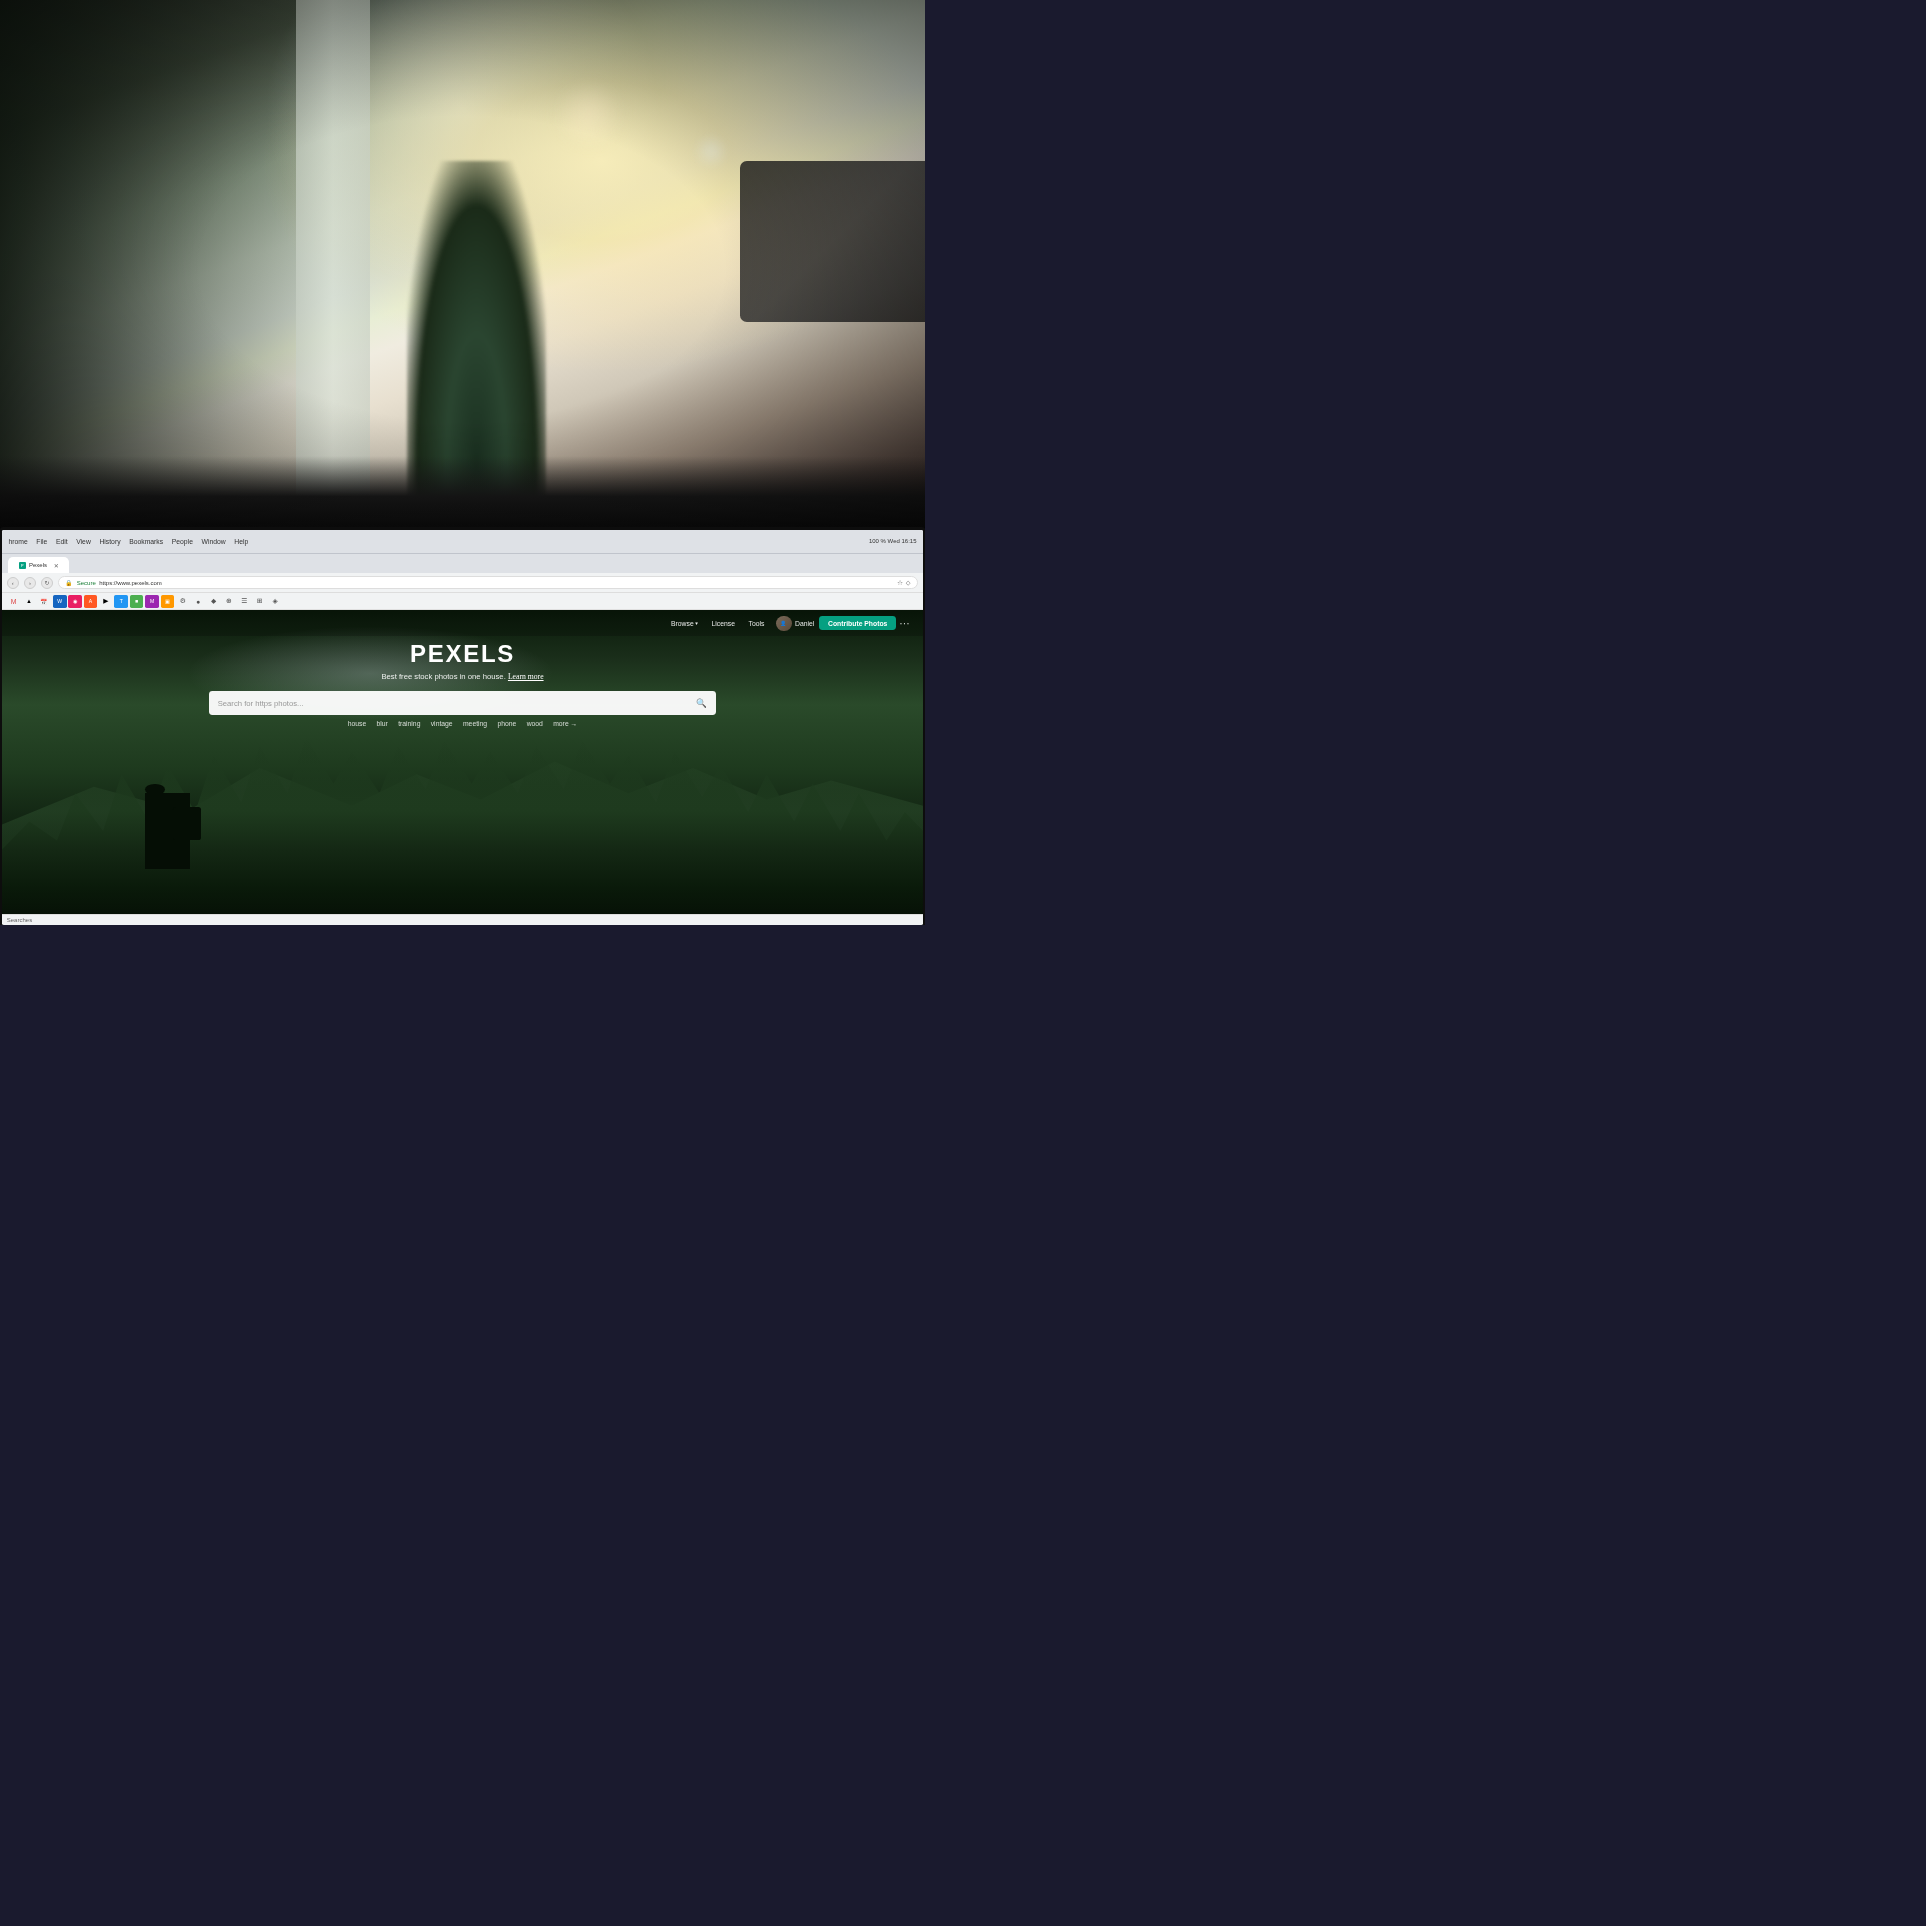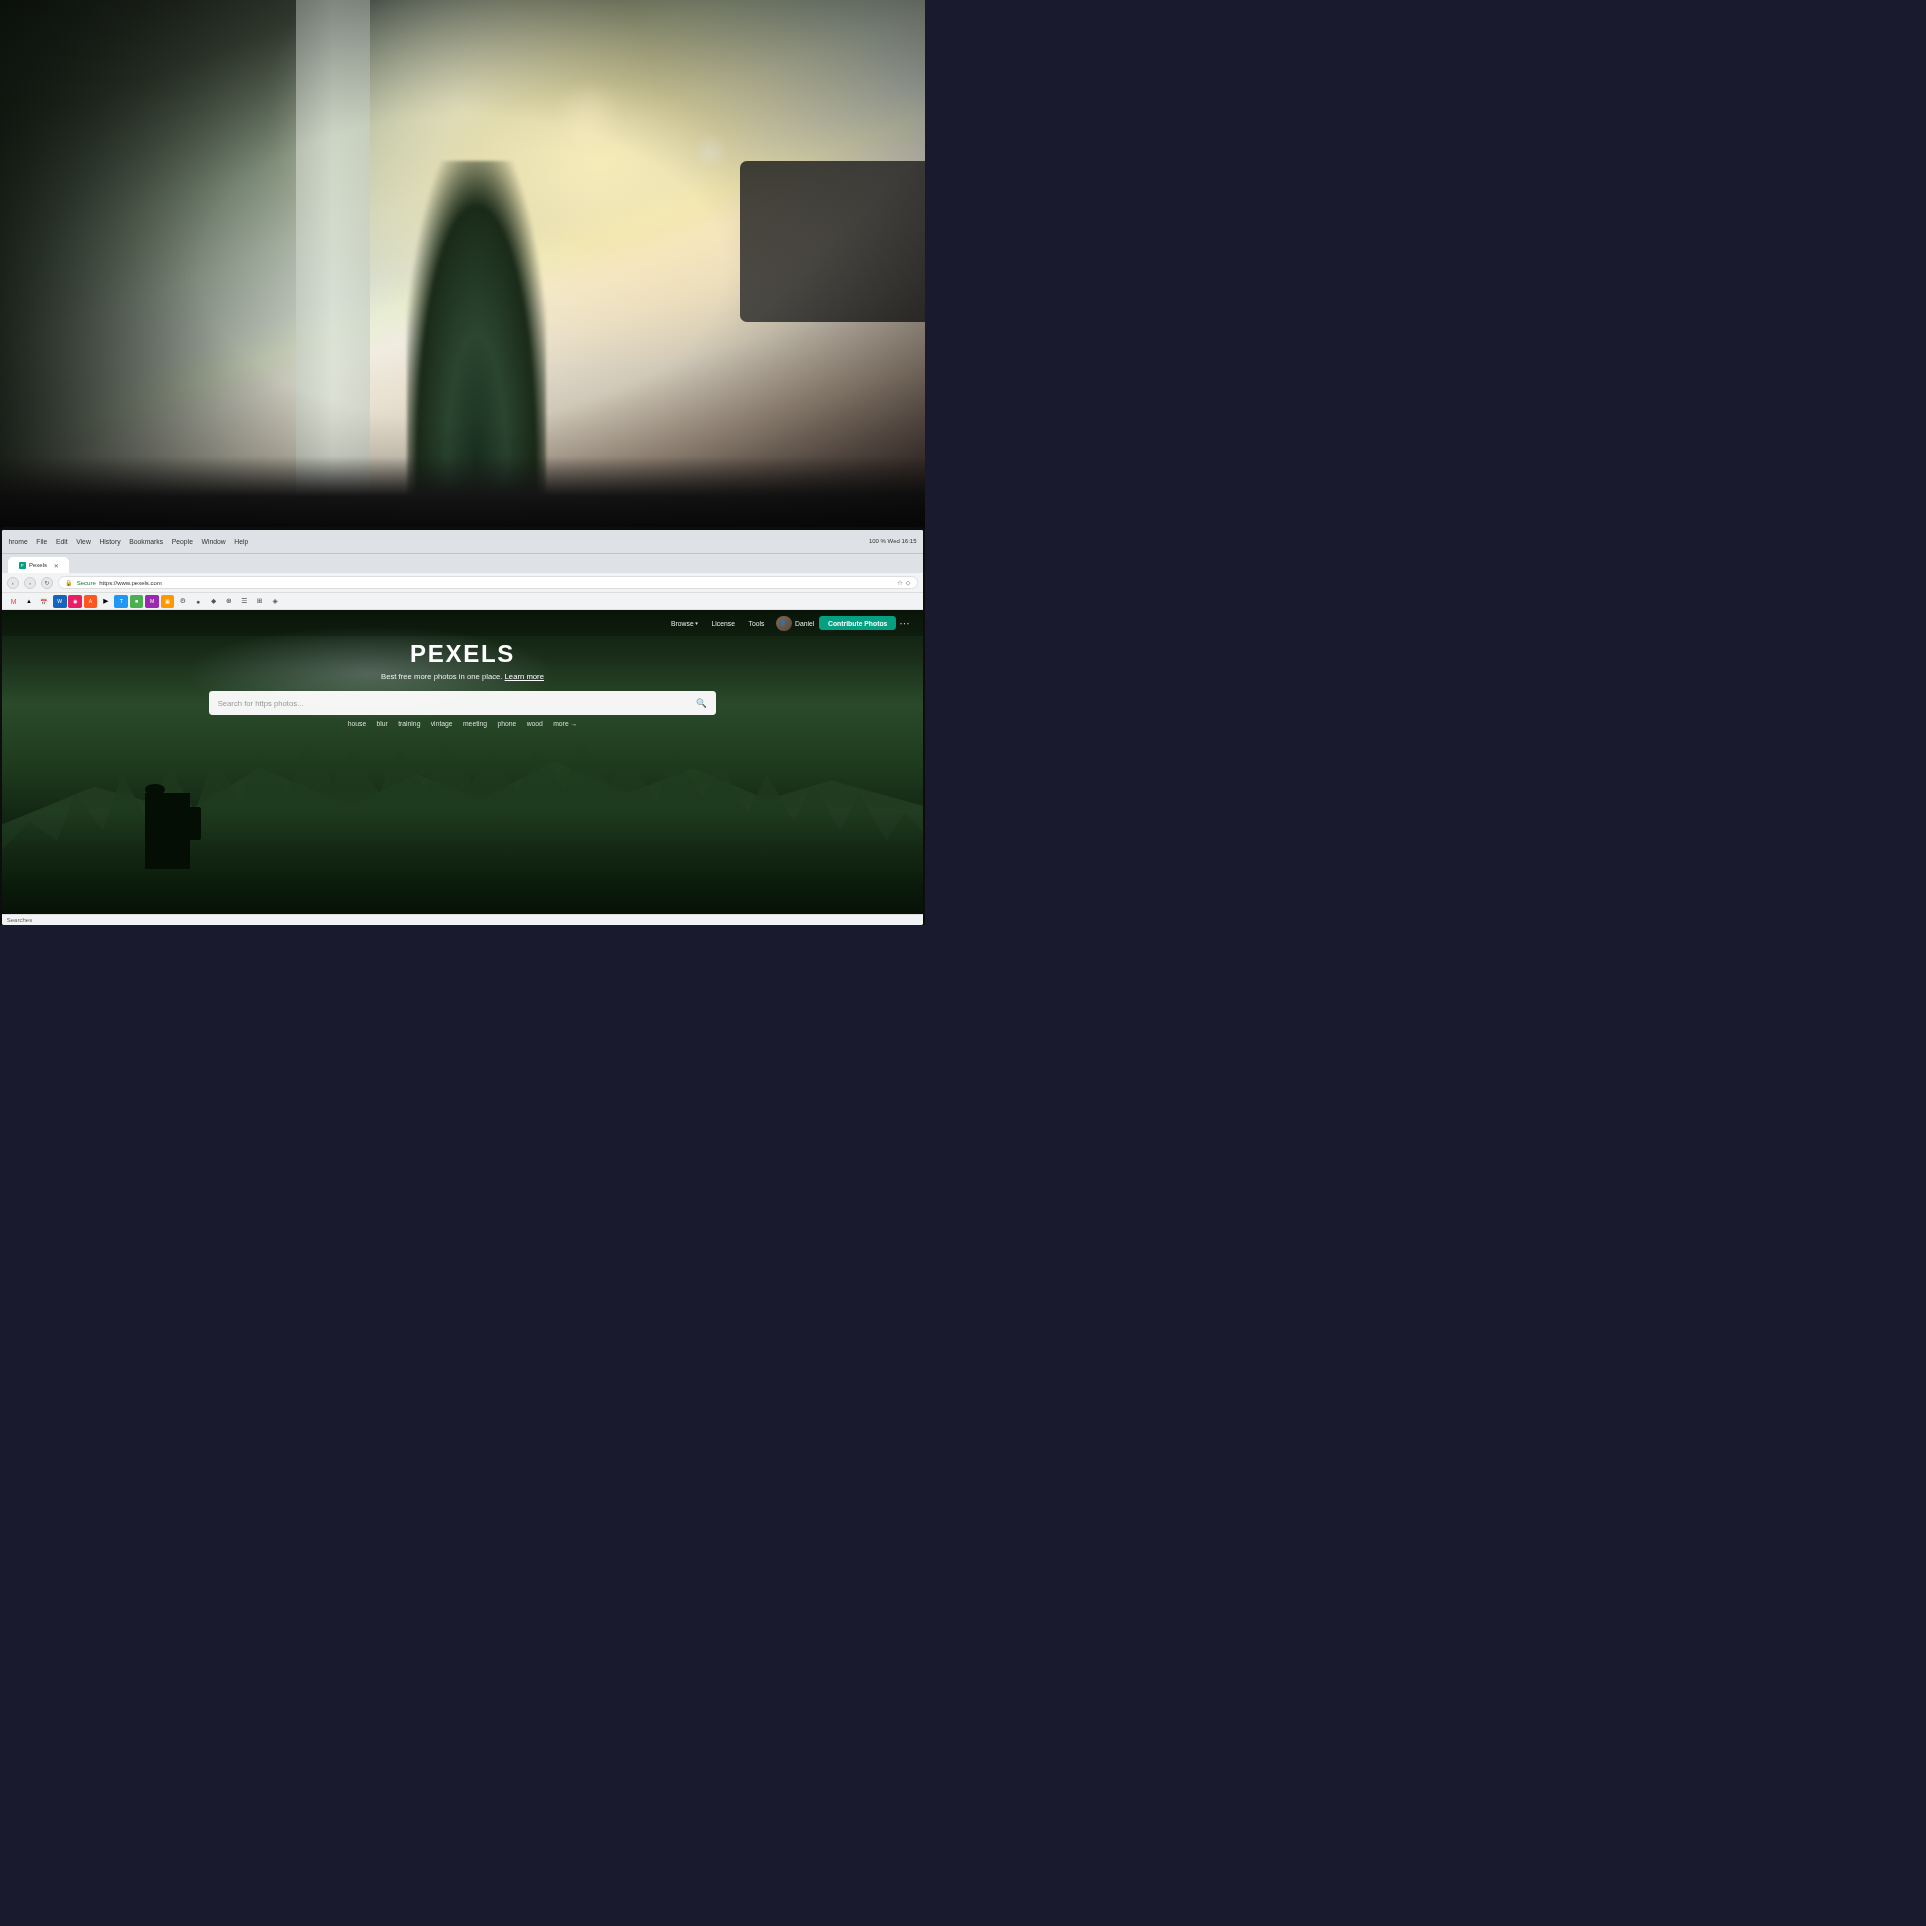--- a/index.html
+++ b/index.html
@@ -395,20 +395,21 @@
 
     .tagline {
       font-size: 7.7px;
       color: rgba(255,255,255,0.9);
       margin-bottom: 10.3px;
     }
 
     .tagline a {
       color: #fff;
       text-decoration: underline;
+      font-family: Liberation Serif, serif;
     }
 
     .search-bar-wrapper {
       width: 55%;
       position: relative;
     }
 
     .search-bar {
       width: 100%;
       height: 24px;
@@ -614,21 +615,21 @@
             </div>
             <span class="avatar-name">Daniel</span>
           </div>
           <button class="contribute-btn">Contribute Photos</button>
           <span class="more-btn">···</span>
         </div>
 
         <div class="hero-content">
           <div class="pexels-logo">PEXELS</div>
           <div class="tagline">
-            <span>Best free more photos in one place.</span>
+            <span>Best free stock photos in one house.</span>
             <a>Learn more</a>
           </div>
           <div class="search-bar-wrapper">
             <div class="search-bar">
               <span class="search-input-fake">Search for https photos...</span>
               <span class="search-icon">🔍</span>
             </div>
           </div>
           <div class="search-tags">
             <span class="search-tag">house</span>

